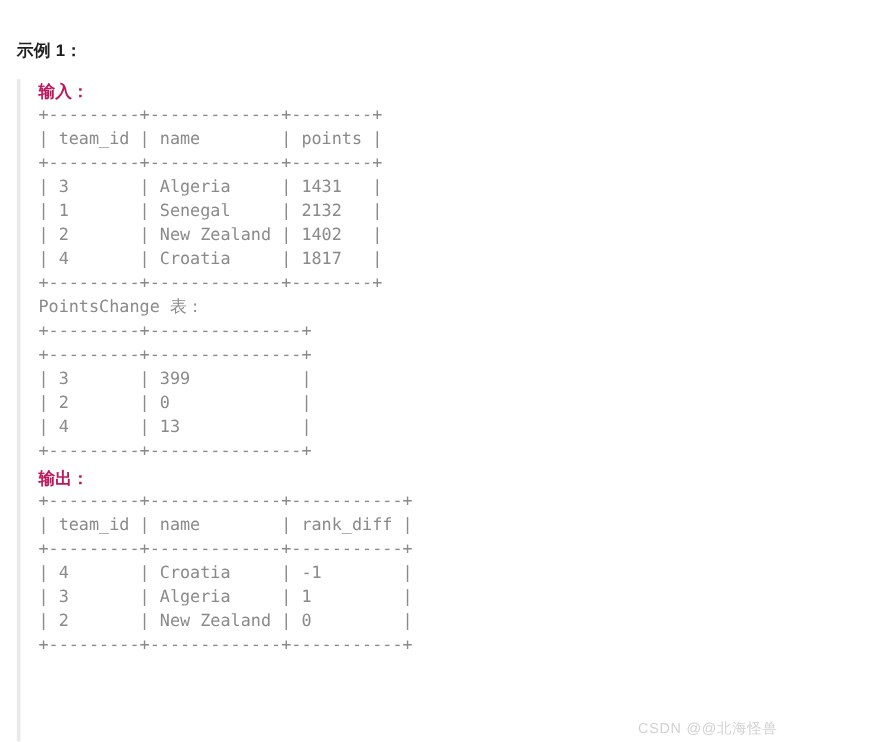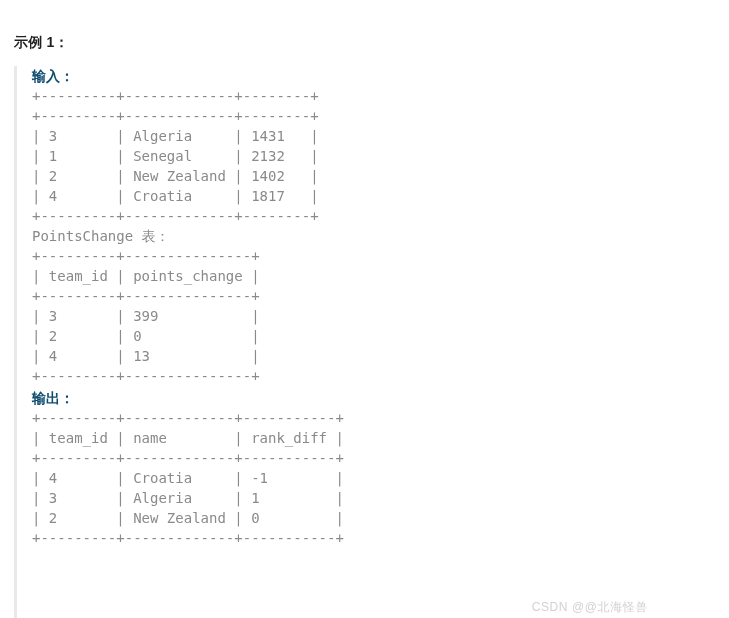--- a/index.html
+++ b/index.html
@@ -51,21 +51,21 @@
     position: absolute;
     left: 15px;
     top: 0px;
     width: 690px;
   }
 
   .label-bold {
     font-family: "Liberation Sans", sans-serif;
     font-size: 14px;
     font-weight: bold;
-    color: #0c4a6e;
+    color: #be185d;
     line-height: 20px;
     white-space: nowrap;
     margin: 0;
     padding: 0;
   }
 
   .code-line {
     font-family: "DejaVu Sans Mono", "Liberation Mono", monospace;
     font-size: 14px;
     color: #8a8a8a;
@@ -97,31 +97,31 @@
 
   <div class="example-title">示例 1：</div>
 
   <div class="quote-block">
     <div class="quote-inner">
 
       <div class="label-bold">输入：</div>
 
 
       <div class="code-line">+---------+-------------+--------+</div>
+      <div class="code-line">| team_id | name        | points |</div>
       <div class="code-line">+---------+-------------+--------+</div>
       <div class="code-line">| 3       | Algeria     | 1431   |</div>
       <div class="code-line">| 1       | Senegal     | 2132   |</div>
       <div class="code-line">| 2       | New Zealand | 1402   |</div>
       <div class="code-line">| 4       | Croatia     | 1817   |</div>
       <div class="code-line">+---------+-------------+--------+</div>
 
       <div class="code-line">PointsChange 表：</div>
 
       <div class="code-line">+---------+---------------+</div>
-      <div class="code-line">| team_id | points_change |</div>
       <div class="code-line">+---------+---------------+</div>
       <div class="code-line">| 3       | 399           |</div>
       <div class="code-line">| 2       | 0             |</div>
       <div class="code-line">| 4       | 13            |</div>
       <div class="code-line">+---------+---------------+</div>
 
       <div class="spacer-2"></div>
 
       <div class="label-bold">输出：</div>
 

